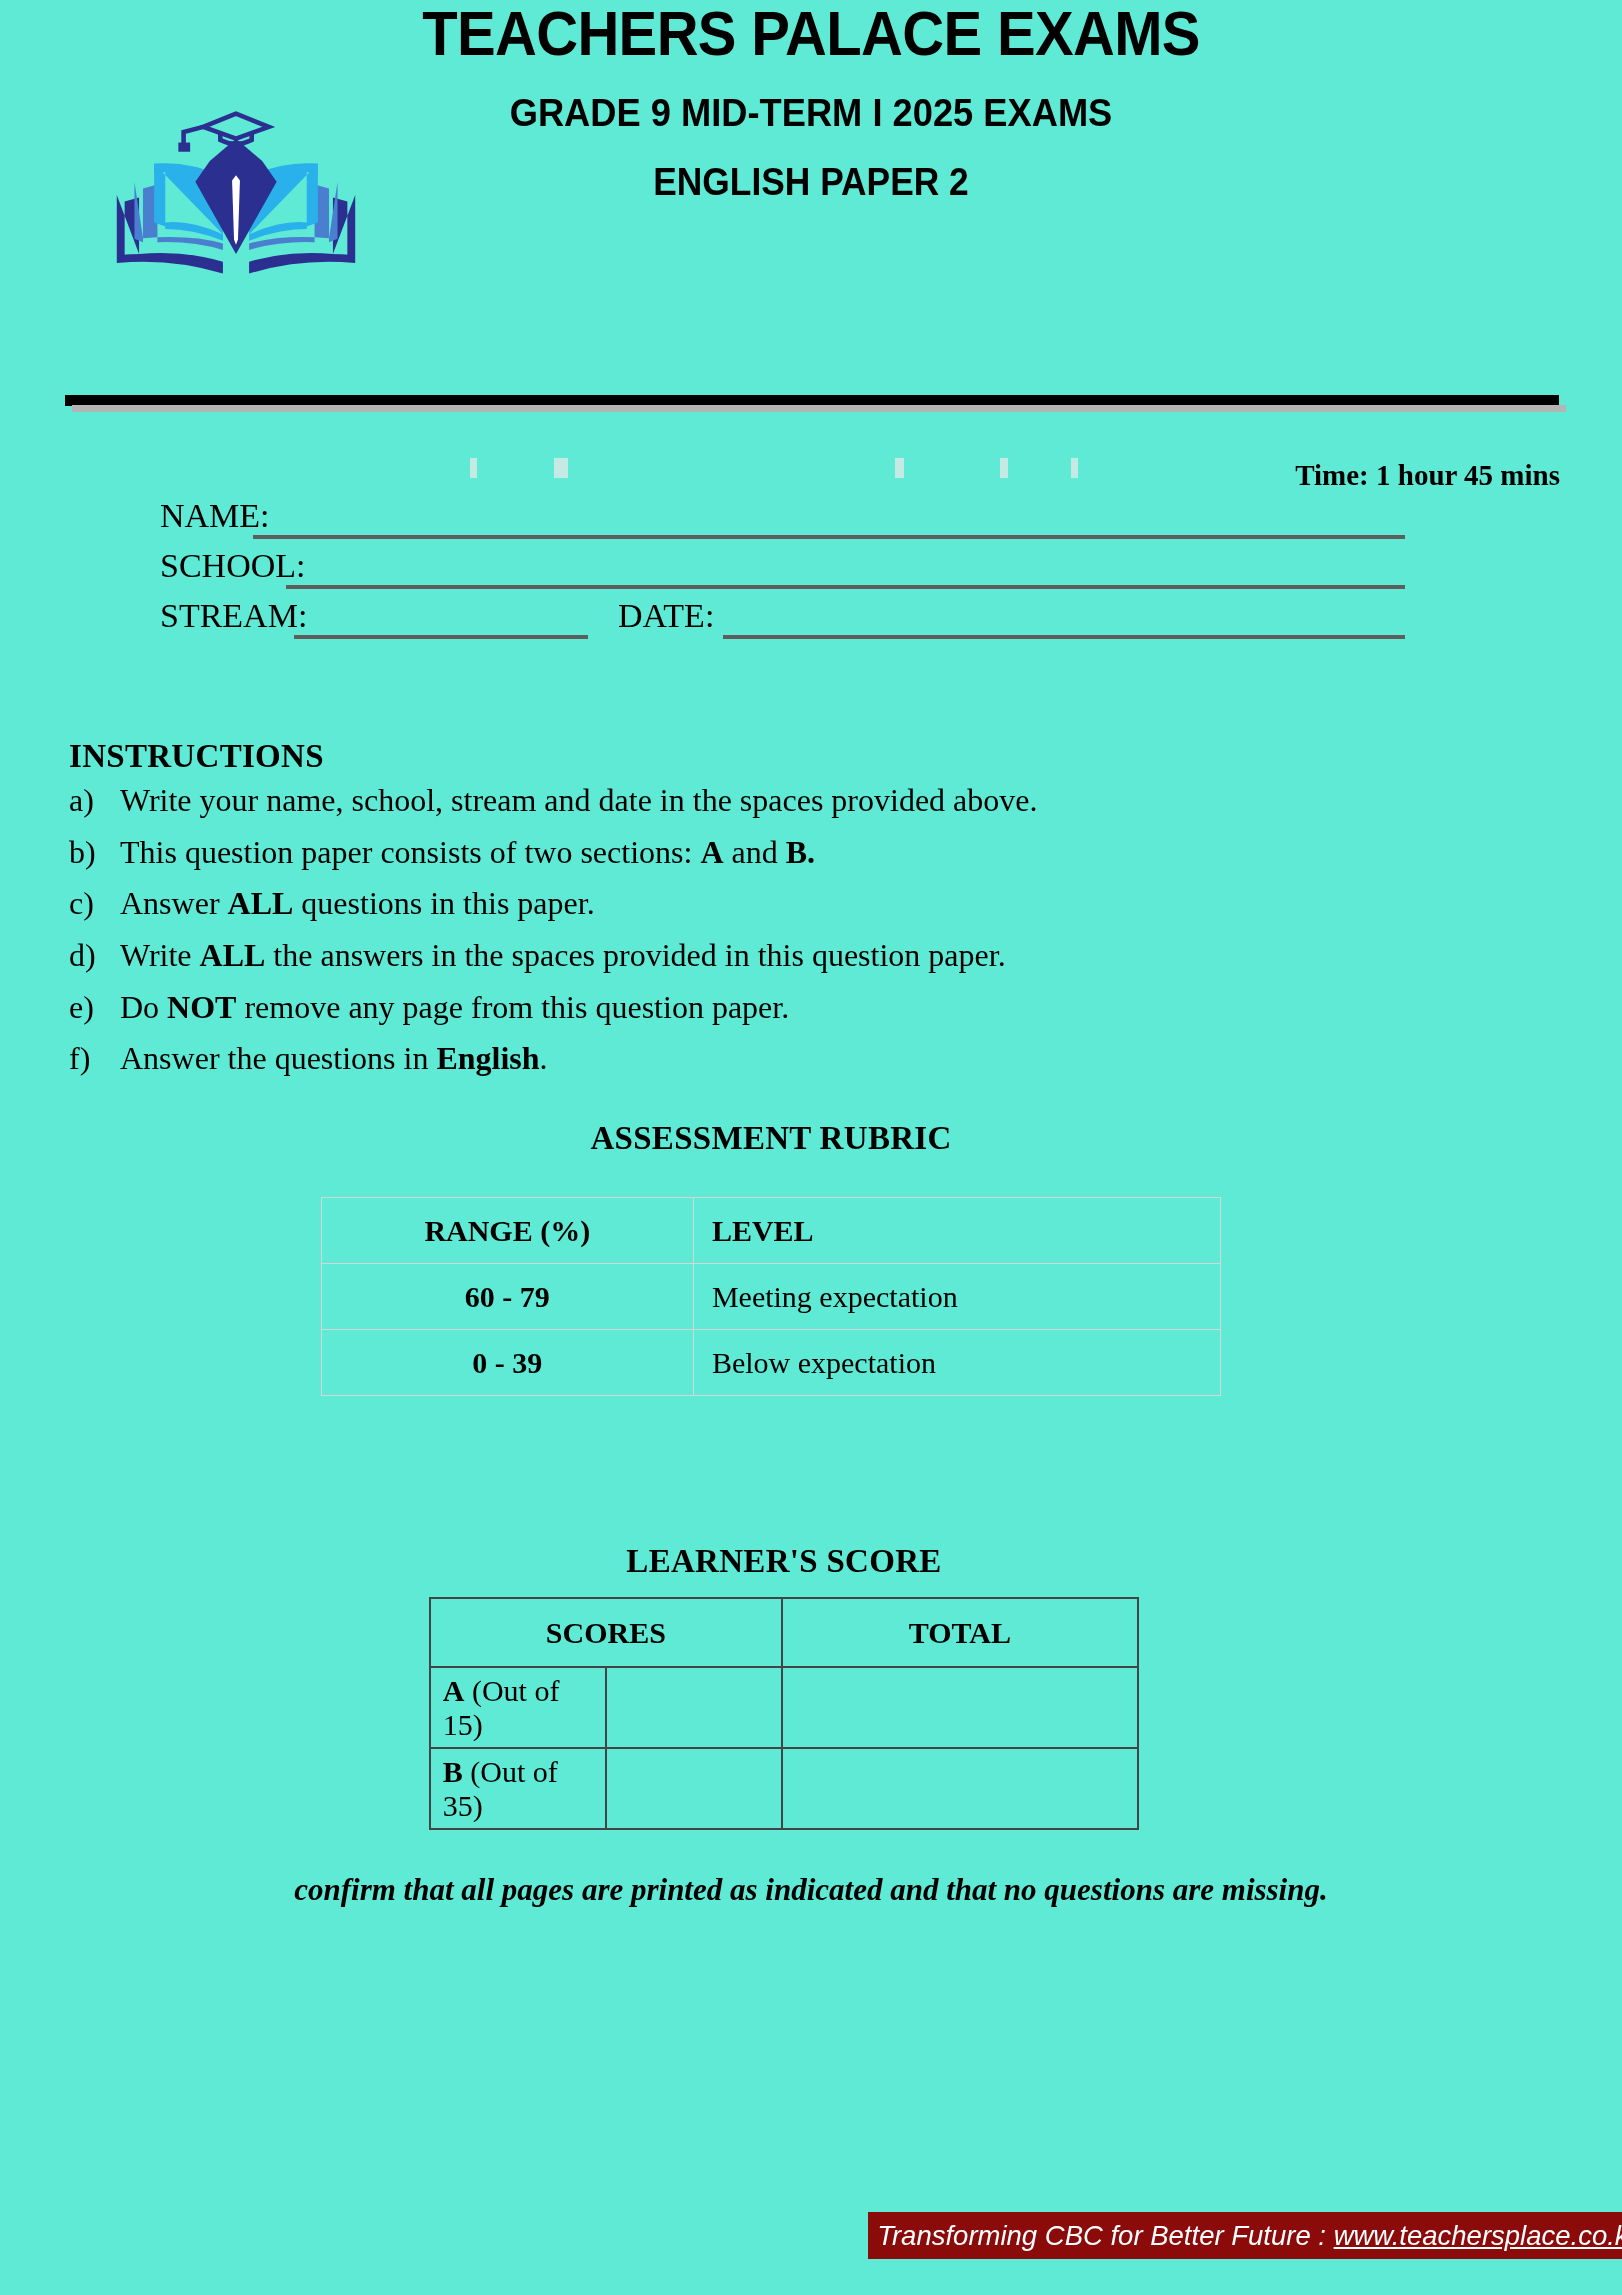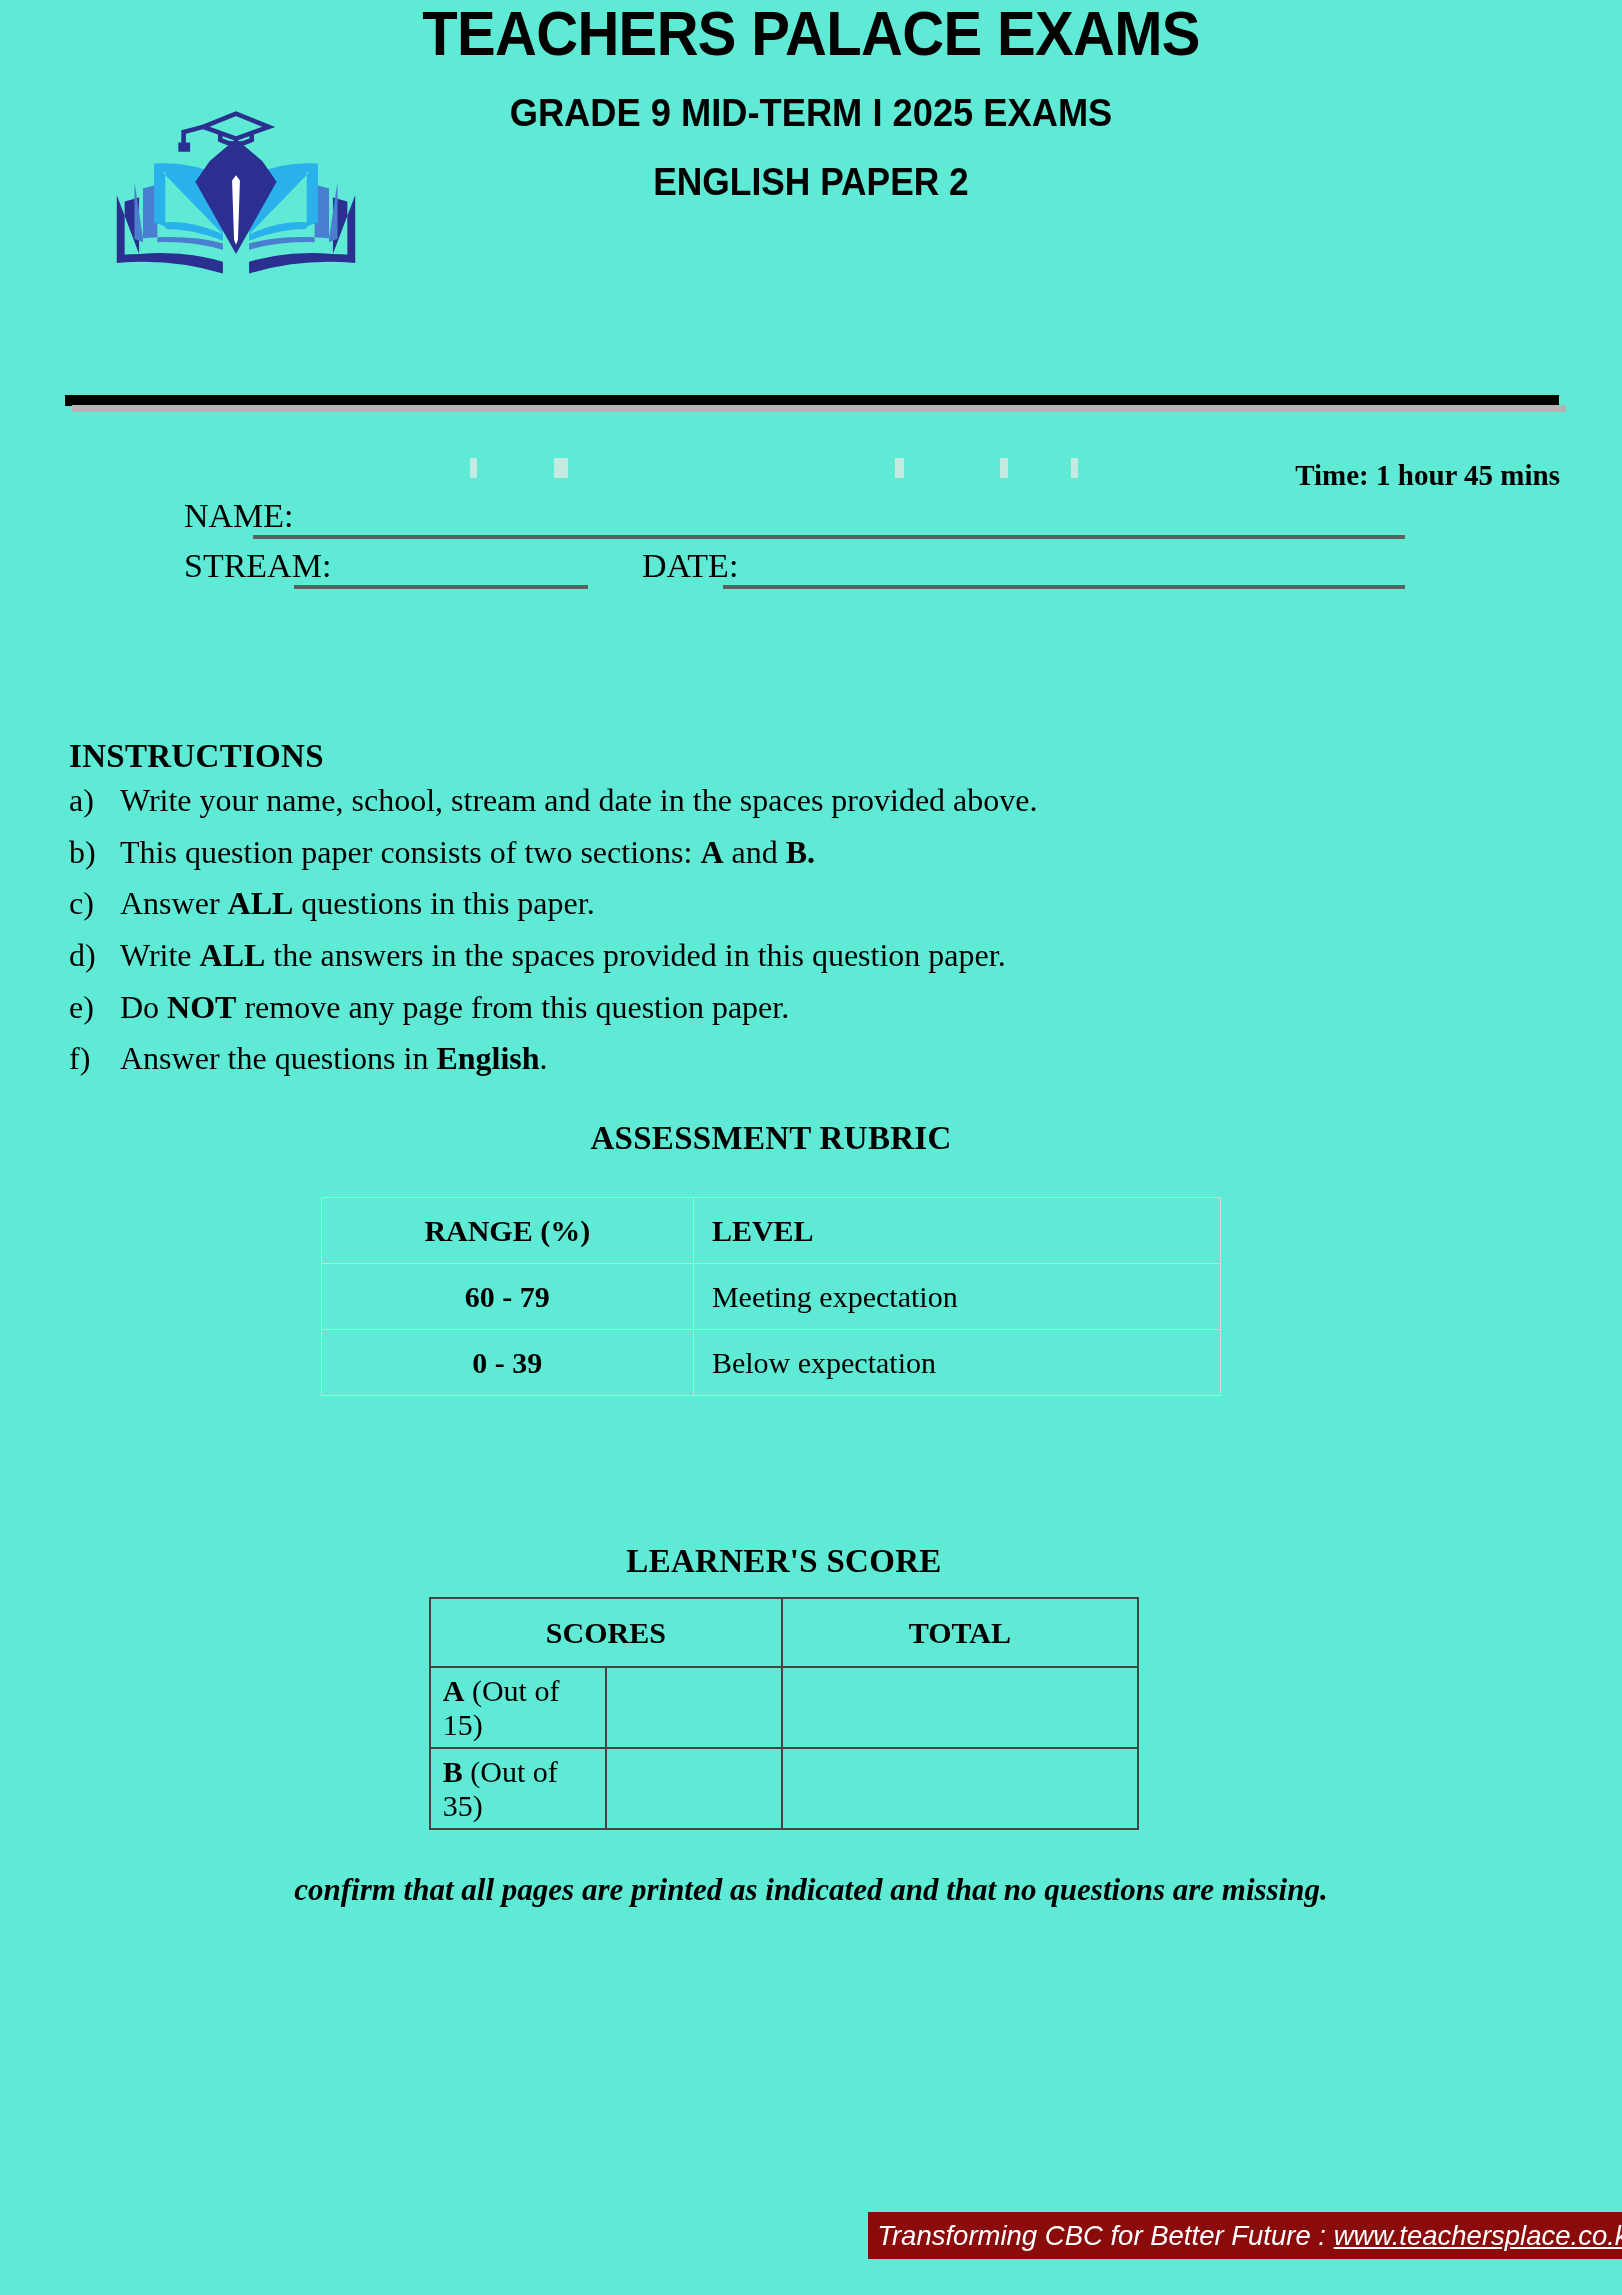--- a/index.html
+++ b/index.html
@@ -114,21 +114,20 @@
   }
   .field-row {
     position: relative;
     height: 50px;
     font-size: 34px;
     white-space: nowrap;
   }
   .field-label {
     display: inline-block;
     vertical-align: baseline;
-    margin-left: 24px;
   }
   .field-rule {
     position: absolute;
     height: 4.6px;
     background: #5e5e5e;
     bottom: 7.9px;
   }
 
   
   .instructions {
@@ -303,20 +302,24 @@
 
   <div class="time-line">Time: 1 hour 45 mins</div>
 
   <div class="fields">
 
     <div class="field-row">
       <span class="field-label">NAME:</span>
       <span class="field-rule" style="left:93px; width:1152px;"></span>
     </div>
 
+    <div class="field-row">
+      <span class="field-label">SCHOOL:</span>
+      <span class="field-rule" style="left:126px; width:1119px;"></span>
+    </div>
 
     <div class="field-row">
       <span class="field-label">STREAM:</span>
       <span class="field-rule" style="left:134px; width:294px;"></span>
       <span class="field-label" style="position:absolute; left:458px; top:0;">DATE:</span>
       <span class="field-rule" style="left:563px; width:682px;"></span>
     </div>
 
   </div>
 

